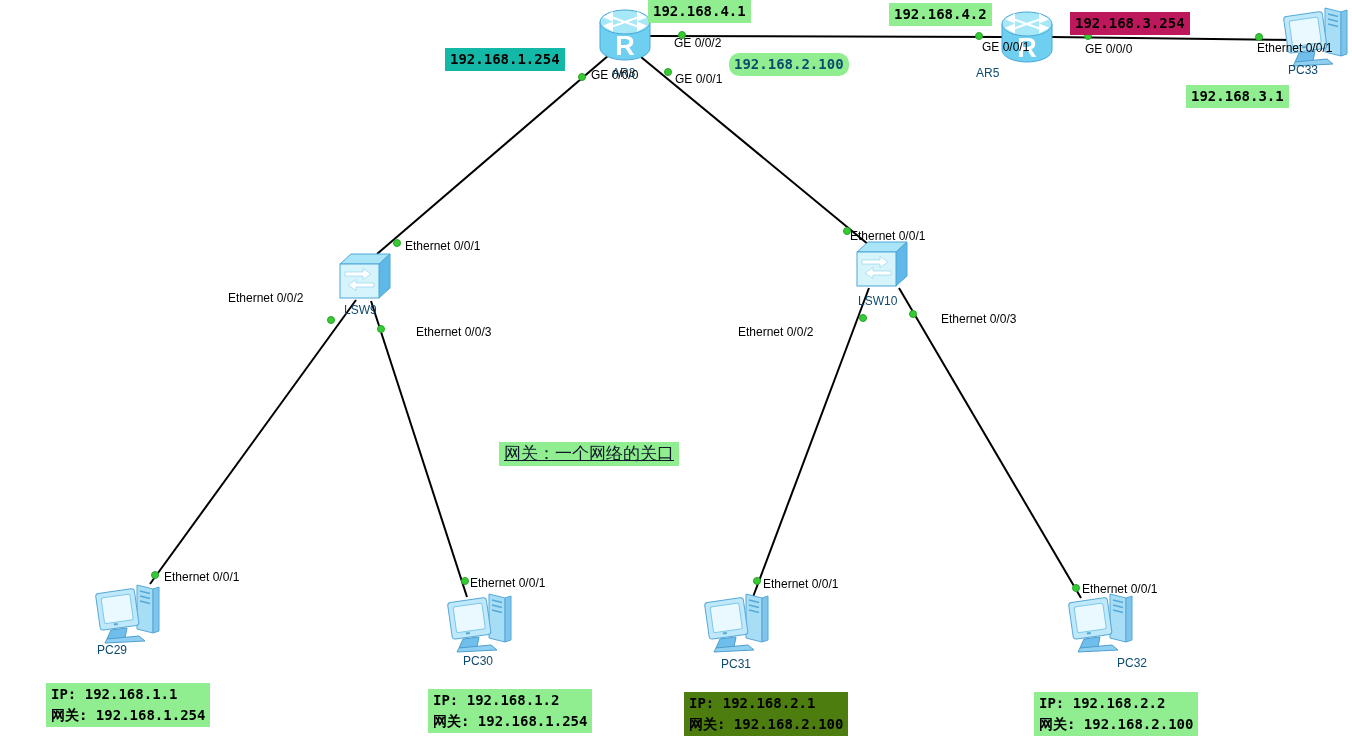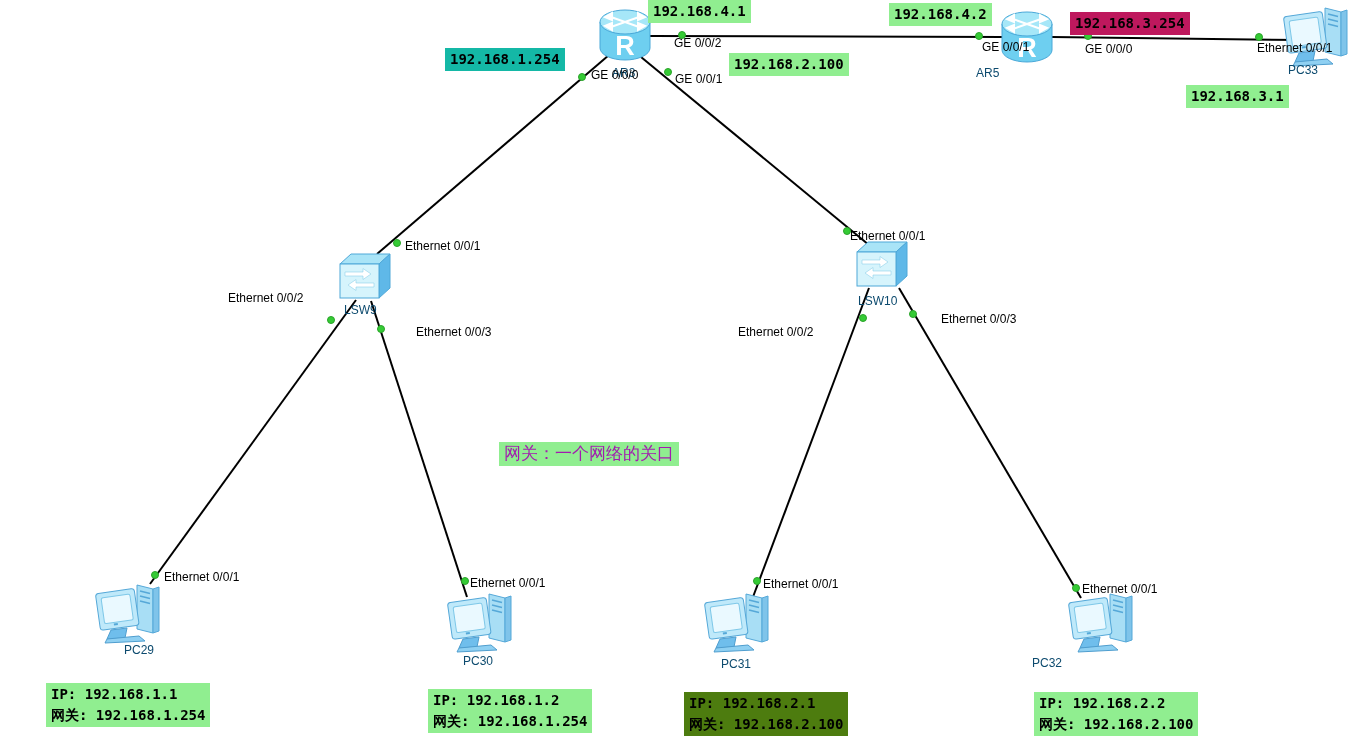--- a/index.html
+++ b/index.html
@@ -105,21 +105,21 @@
     <line x1="45" y1="13" x2="55" y2="15.5" stroke="#55a8d8" stroke-width="1.5"></line>
     <line x1="45" y1="18" x2="55" y2="20.5" stroke="#55a8d8" stroke-width="1.5"></line>
     <g transform="rotate(-8 22 28)">
       <rect x="3" y="8" width="39" height="37" rx="3" fill="#bfe9fa" stroke="#55a8d8" stroke-width="1"></rect>
       <rect x="8" y="13" width="29" height="26" rx="2" fill="#eaf9ff" stroke="#7fc8e8" stroke-width="1"></rect>
       <rect x="17" y="40" width="4" height="2" fill="#55a8d8"></rect>
     </g>
     <polygon points="16,47 32,45 30,55 12,56" fill="#6fbeec" stroke="#4f9ecf" stroke-width="1"></polygon>
     <polygon points="12,56 44,53 50,58 10,60" fill="#8fd0f2" stroke="#4f9ecf" stroke-width="1"></polygon>
   </svg></div>
-    <div class="device-name" style="left: 124px; top: 643px;">PC29</div>
+    <div class="device-name" style="left: 97px; top: 643px;">PC29</div>
     <div class="device" style="left: 447px; top: 592px;"><svg width="70" height="62" viewBox="0 0 70 62">
     <polygon points="42,2 58,6 58,50 42,46" fill="#a8def5" stroke="#55a8d8" stroke-width="1"></polygon>
     <polygon points="58,6 64,4 64,48 58,50" fill="#7fc4ea" stroke="#55a8d8" stroke-width="1"></polygon>
     <line x1="45" y1="8" x2="55" y2="10.5" stroke="#55a8d8" stroke-width="1.5"></line>
     <line x1="45" y1="13" x2="55" y2="15.5" stroke="#55a8d8" stroke-width="1.5"></line>
     <line x1="45" y1="18" x2="55" y2="20.5" stroke="#55a8d8" stroke-width="1.5"></line>
     <g transform="rotate(-8 22 28)">
       <rect x="3" y="8" width="39" height="37" rx="3" fill="#bfe9fa" stroke="#55a8d8" stroke-width="1"></rect>
       <rect x="8" y="13" width="29" height="26" rx="2" fill="#eaf9ff" stroke="#7fc8e8" stroke-width="1"></rect>
       <rect x="17" y="40" width="4" height="2" fill="#55a8d8"></rect>
@@ -150,21 +150,21 @@
     <line x1="45" y1="13" x2="55" y2="15.5" stroke="#55a8d8" stroke-width="1.5"></line>
     <line x1="45" y1="18" x2="55" y2="20.5" stroke="#55a8d8" stroke-width="1.5"></line>
     <g transform="rotate(-8 22 28)">
       <rect x="3" y="8" width="39" height="37" rx="3" fill="#bfe9fa" stroke="#55a8d8" stroke-width="1"></rect>
       <rect x="8" y="13" width="29" height="26" rx="2" fill="#eaf9ff" stroke="#7fc8e8" stroke-width="1"></rect>
       <rect x="17" y="40" width="4" height="2" fill="#55a8d8"></rect>
     </g>
     <polygon points="16,47 32,45 30,55 12,56" fill="#6fbeec" stroke="#4f9ecf" stroke-width="1"></polygon>
     <polygon points="12,56 44,53 50,58 10,60" fill="#8fd0f2" stroke="#4f9ecf" stroke-width="1"></polygon>
   </svg></div>
-    <div class="device-name" style="left: 1032px; top: 656px;">PC32</div>
+    <div class="device-name" style="left: 1117px; top: 656px;">PC32</div>
     <div class="device" style="left: 1283px; top: 6px;"><svg width="70" height="62" viewBox="0 0 70 62">
     <polygon points="42,2 58,6 58,50 42,46" fill="#a8def5" stroke="#55a8d8" stroke-width="1"></polygon>
     <polygon points="58,6 64,4 64,48 58,50" fill="#7fc4ea" stroke="#55a8d8" stroke-width="1"></polygon>
     <line x1="45" y1="8" x2="55" y2="10.5" stroke="#55a8d8" stroke-width="1.5"></line>
     <line x1="45" y1="13" x2="55" y2="15.5" stroke="#55a8d8" stroke-width="1.5"></line>
     <line x1="45" y1="18" x2="55" y2="20.5" stroke="#55a8d8" stroke-width="1.5"></line>
     <g transform="rotate(-8 22 28)">
       <rect x="3" y="8" width="39" height="37" rx="3" fill="#bfe9fa" stroke="#55a8d8" stroke-width="1"></rect>
       <rect x="8" y="13" width="29" height="26" rx="2" fill="#eaf9ff" stroke="#7fc8e8" stroke-width="1"></rect>
       <rect x="17" y="40" width="4" height="2" fill="#55a8d8"></rect>
@@ -200,22 +200,22 @@
     <div class="port-dot" style="left: 155px; top: 575px; background: rgb(53, 203, 53);"></div>
     <div class="port-label" style="left: 164px; top: 570px;">Ethernet 0/0/1</div>
     <div class="port-dot" style="left: 465px; top: 581px; background: rgb(53, 203, 53);"></div>
     <div class="port-label" style="left: 470px; top: 576px;">Ethernet 0/0/1</div>
     <div class="port-dot" style="left: 757px; top: 581px; background: rgb(53, 203, 53);"></div>
     <div class="port-label" style="left: 763px; top: 577px;">Ethernet 0/0/1</div>
     <div class="port-dot" style="left: 1076px; top: 588px; background: rgb(53, 203, 53);"></div>
     <div class="port-label" style="left: 1082px; top: 582px;">Ethernet 0/0/1</div>
     <div class="annotation mono" style="left: 648px; top: 0px; background: rgb(144, 238, 144); color: rgb(0, 0, 0);"><div>192.168.4.1</div></div>
     <div class="annotation mono" style="left: 445px; top: 48px; background: #14b8a6; color: rgb(0, 0, 0);"><div>192.168.1.254</div></div>
-    <div class="annotation mono" style="left: 729px; top: 53px; background: rgb(144, 238, 144); color: #000000;"><div>192.168.2.100</div></div>
+    <div class="annotation mono" style="left: 729px; top: 53px; background: rgb(144, 238, 144); color: #0c4a6e; border-radius: 10px;"><div>192.168.2.100</div></div>
     <div class="annotation mono" style="left: 889px; top: 3px; background: rgb(144, 238, 144); color: rgb(0, 0, 0);"><div>192.168.4.2</div></div>
     <div class="annotation mono" style="left: 1070px; top: 12px; background: #be185d; color: rgb(0, 0, 0);"><div>192.168.3.254</div></div>
     <div class="annotation mono" style="left: 1186px; top: 85px; background: rgb(144, 238, 144); color: rgb(0, 0, 0);"><div>192.168.3.1</div></div>
-    <div class="annotation cjk" style="left: 499px; top: 442px; background: rgb(144, 238, 144); color: #a21caf;"><div>网关：一个网络的关口</div></div>
+    <div class="annotation cjk" style="left: 499px; top: 442px; background: rgb(144, 238, 144); color: #0f172a; text-decoration: underline;"><div>网关：一个网络的关口</div></div>
     <div class="annotation mono" style="left: 46px; top: 683px; background: rgb(144, 238, 144); color: rgb(0, 0, 0);"><div>IP: 192.168.1.1</div><div>网关: 192.168.1.254</div></div>
     <div class="annotation mono" style="left: 428px; top: 689px; background: rgb(144, 238, 144); color: rgb(0, 0, 0);"><div>IP: 192.168.1.2</div><div>网关: 192.168.1.254</div></div>
     <div class="annotation mono" style="left: 684px; top: 692px; background: #4d7c0f; color: rgb(0, 0, 0);"><div>IP: 192.168.2.1</div><div>网关: 192.168.2.100</div></div>
     <div class="annotation mono" style="left: 1034px; top: 692px; background: rgb(144, 238, 144); color: rgb(0, 0, 0);"><div>IP: 192.168.2.2</div><div>网关: 192.168.2.100</div></div>
   </div>
 
 </body></html>

